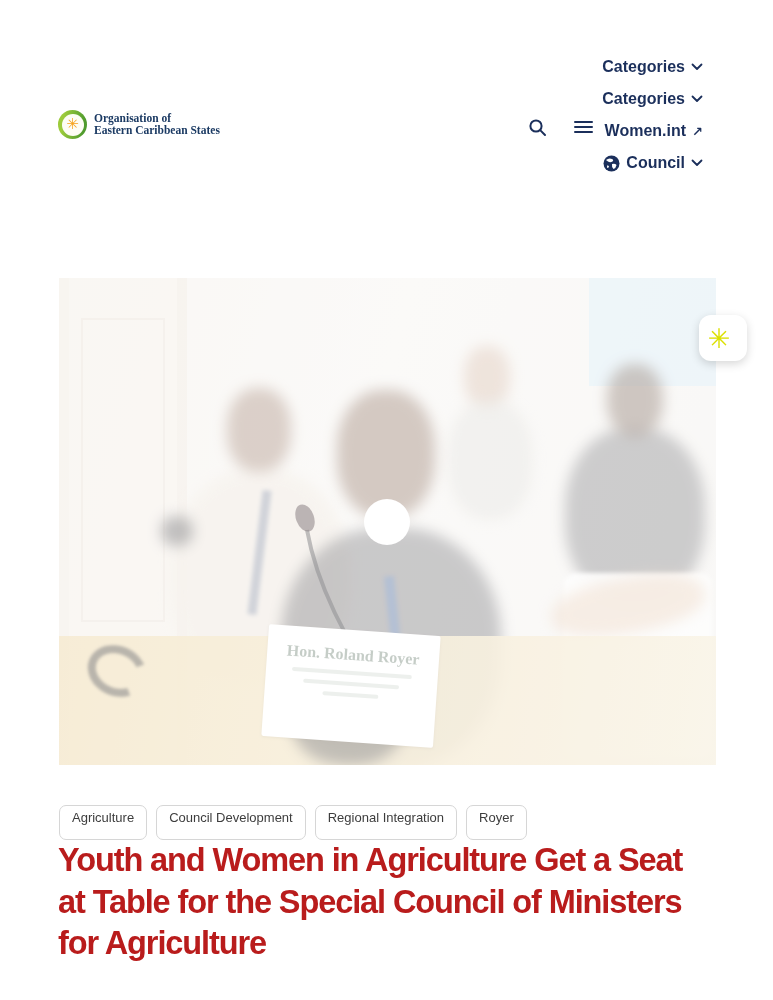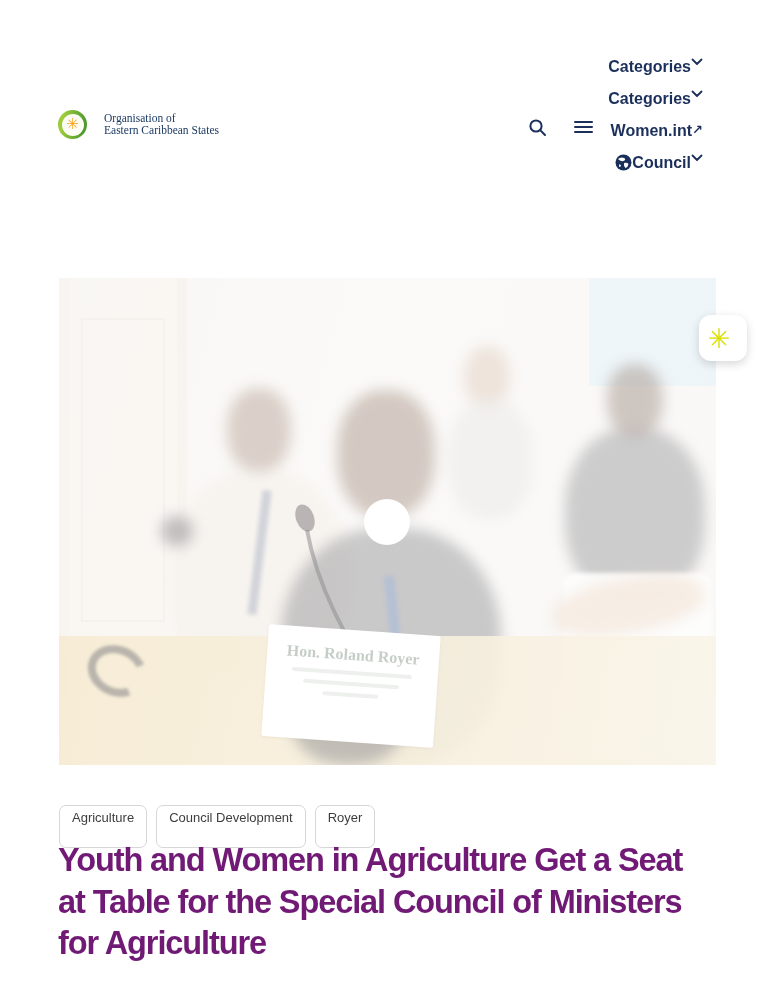--- a/index.html
+++ b/index.html
@@ -10,30 +10,30 @@
   
   .header { position:absolute; left:0; top:0; width:773px; height:215px; }
   .logo { position:absolute; left:58px; top:110px; display:flex; align-items:flex-start; cursor:pointer; }
   .logo-mark { width:29px; height:29px; border-radius:50%;
                background:linear-gradient(100deg,#9ccb3b 20%,#4f9b2e 85%);
                position:relative; flex:0 0 auto; }
   .logo-mark::before { content:""; position:absolute; inset:3.5px; border-radius:50%; background:#fdfdf5; }
   .logo-sun { position:absolute; inset:0; display:flex; align-items:center; justify-content:center;
               color:#f7a21c; font-size:15px; line-height:1; z-index:2;
               font-family:"DejaVu Sans", sans-serif; }
-  .logo-text { margin-left:17px; margin-top:3px; color:#1b3a63;
-               font-family:"Liberation Serif", serif; font-weight:normal;
+  .logo-text { margin-left:7px; margin-top:3px; color:#1b3a63;
+               font-family:"Liberation Serif", serif; font-weight:bold;
                font-size:11.5px; line-height:11.5px; letter-spacing:0; }
 
   .hdr-icons { position:absolute; left:527px; top:117px; display:flex; gap:26px; align-items:center; }
   .icon-btn { width:20px; height:20px; display:flex; align-items:center; justify-content:center; cursor:pointer; }
 
   .nav-col { position:absolute; right:70px; top:58px; display:flex; flex-direction:column;
              align-items:flex-end; gap:14px; }
-  .nav-item { display:flex; gap:0; color:#1b2f5b;
+  .nav-item { display:flex; align-items:center; gap:6px; color:#1b2f5b;
               font-size:16px; font-weight:bold; cursor:pointer; white-space:nowrap; }
   .nav-item .ext { font-family:"DejaVu Sans", sans-serif; font-size:13px; font-weight:bold; }
   .chev svg, .glb svg { display:block; }
 
   
   .hero { position:absolute; left:59px; top:278px; width:657px; height:487px;
           overflow:hidden; background:linear-gradient(105deg,#f4f0ea 0%,#f7f5f2 45%,#f3f1ee 100%); }
   .hero * { position:absolute; }
   .ph-door { left:0; top:0; width:150px; height:487px; opacity:.7;
              background:
@@ -81,25 +81,25 @@
   .axs-btn { position:absolute; left:699px; top:315px; width:48px; height:46px;
              background:#ffffff; border-radius:12px; z-index:10; cursor:pointer;
              box-shadow:0 3px 10px rgba(0,0,0,.16);
              display:flex; align-items:center; justify-content:center; }
   .axs-btn span { color:#dce000; font-size:27px; line-height:1; font-weight:bold;
                   font-family:"DejaVu Sans", sans-serif; margin-right:8px; }
 
   
   .tags { position:absolute; left:59px; top:805px; display:flex; gap:9px; }
   .tag { border:1px solid #d6d6d6; border-radius:7px; background:#fff; color:#3d3d3d;
-         font-size:13px; padding:5px 12px 22px; line-height:14px; cursor:pointer; white-space:nowrap; }
+         font-size:13px; padding:5px 12px 14px; line-height:14px; cursor:pointer; white-space:nowrap; }
 
   
   .title { position:absolute; left:58px; top:840px; width:630px;
-           color:#701a75; font-size:32.5px; line-height:41.5px; font-weight:bold;
+           color:#b91c1c; font-size:32.5px; line-height:41.5px; font-weight:bold;
            letter-spacing:-1.1px; }
 </style>
 </head>
 <body>
 
 <div class="page">
 
   <div class="header">
 
     <div class="logo">
@@ -206,18 +206,19 @@
     <div class="ph-circle"></div>
   </div>
 
   <div class="axs-btn">
     <span>✳</span>
   </div>
 
   <div class="tags">
     <div class="tag">Agriculture</div>
     <div class="tag">Council Development</div>
+    <div class="tag">Regional Integration</div>
     <div class="tag">Royer</div>
   </div>
 
   <h1 class="title">Youth and Women in Agriculture Get a Seat at Table for the Special Council of Ministers for Agriculture</h1>
 
 </div>
 
 </body></html>

